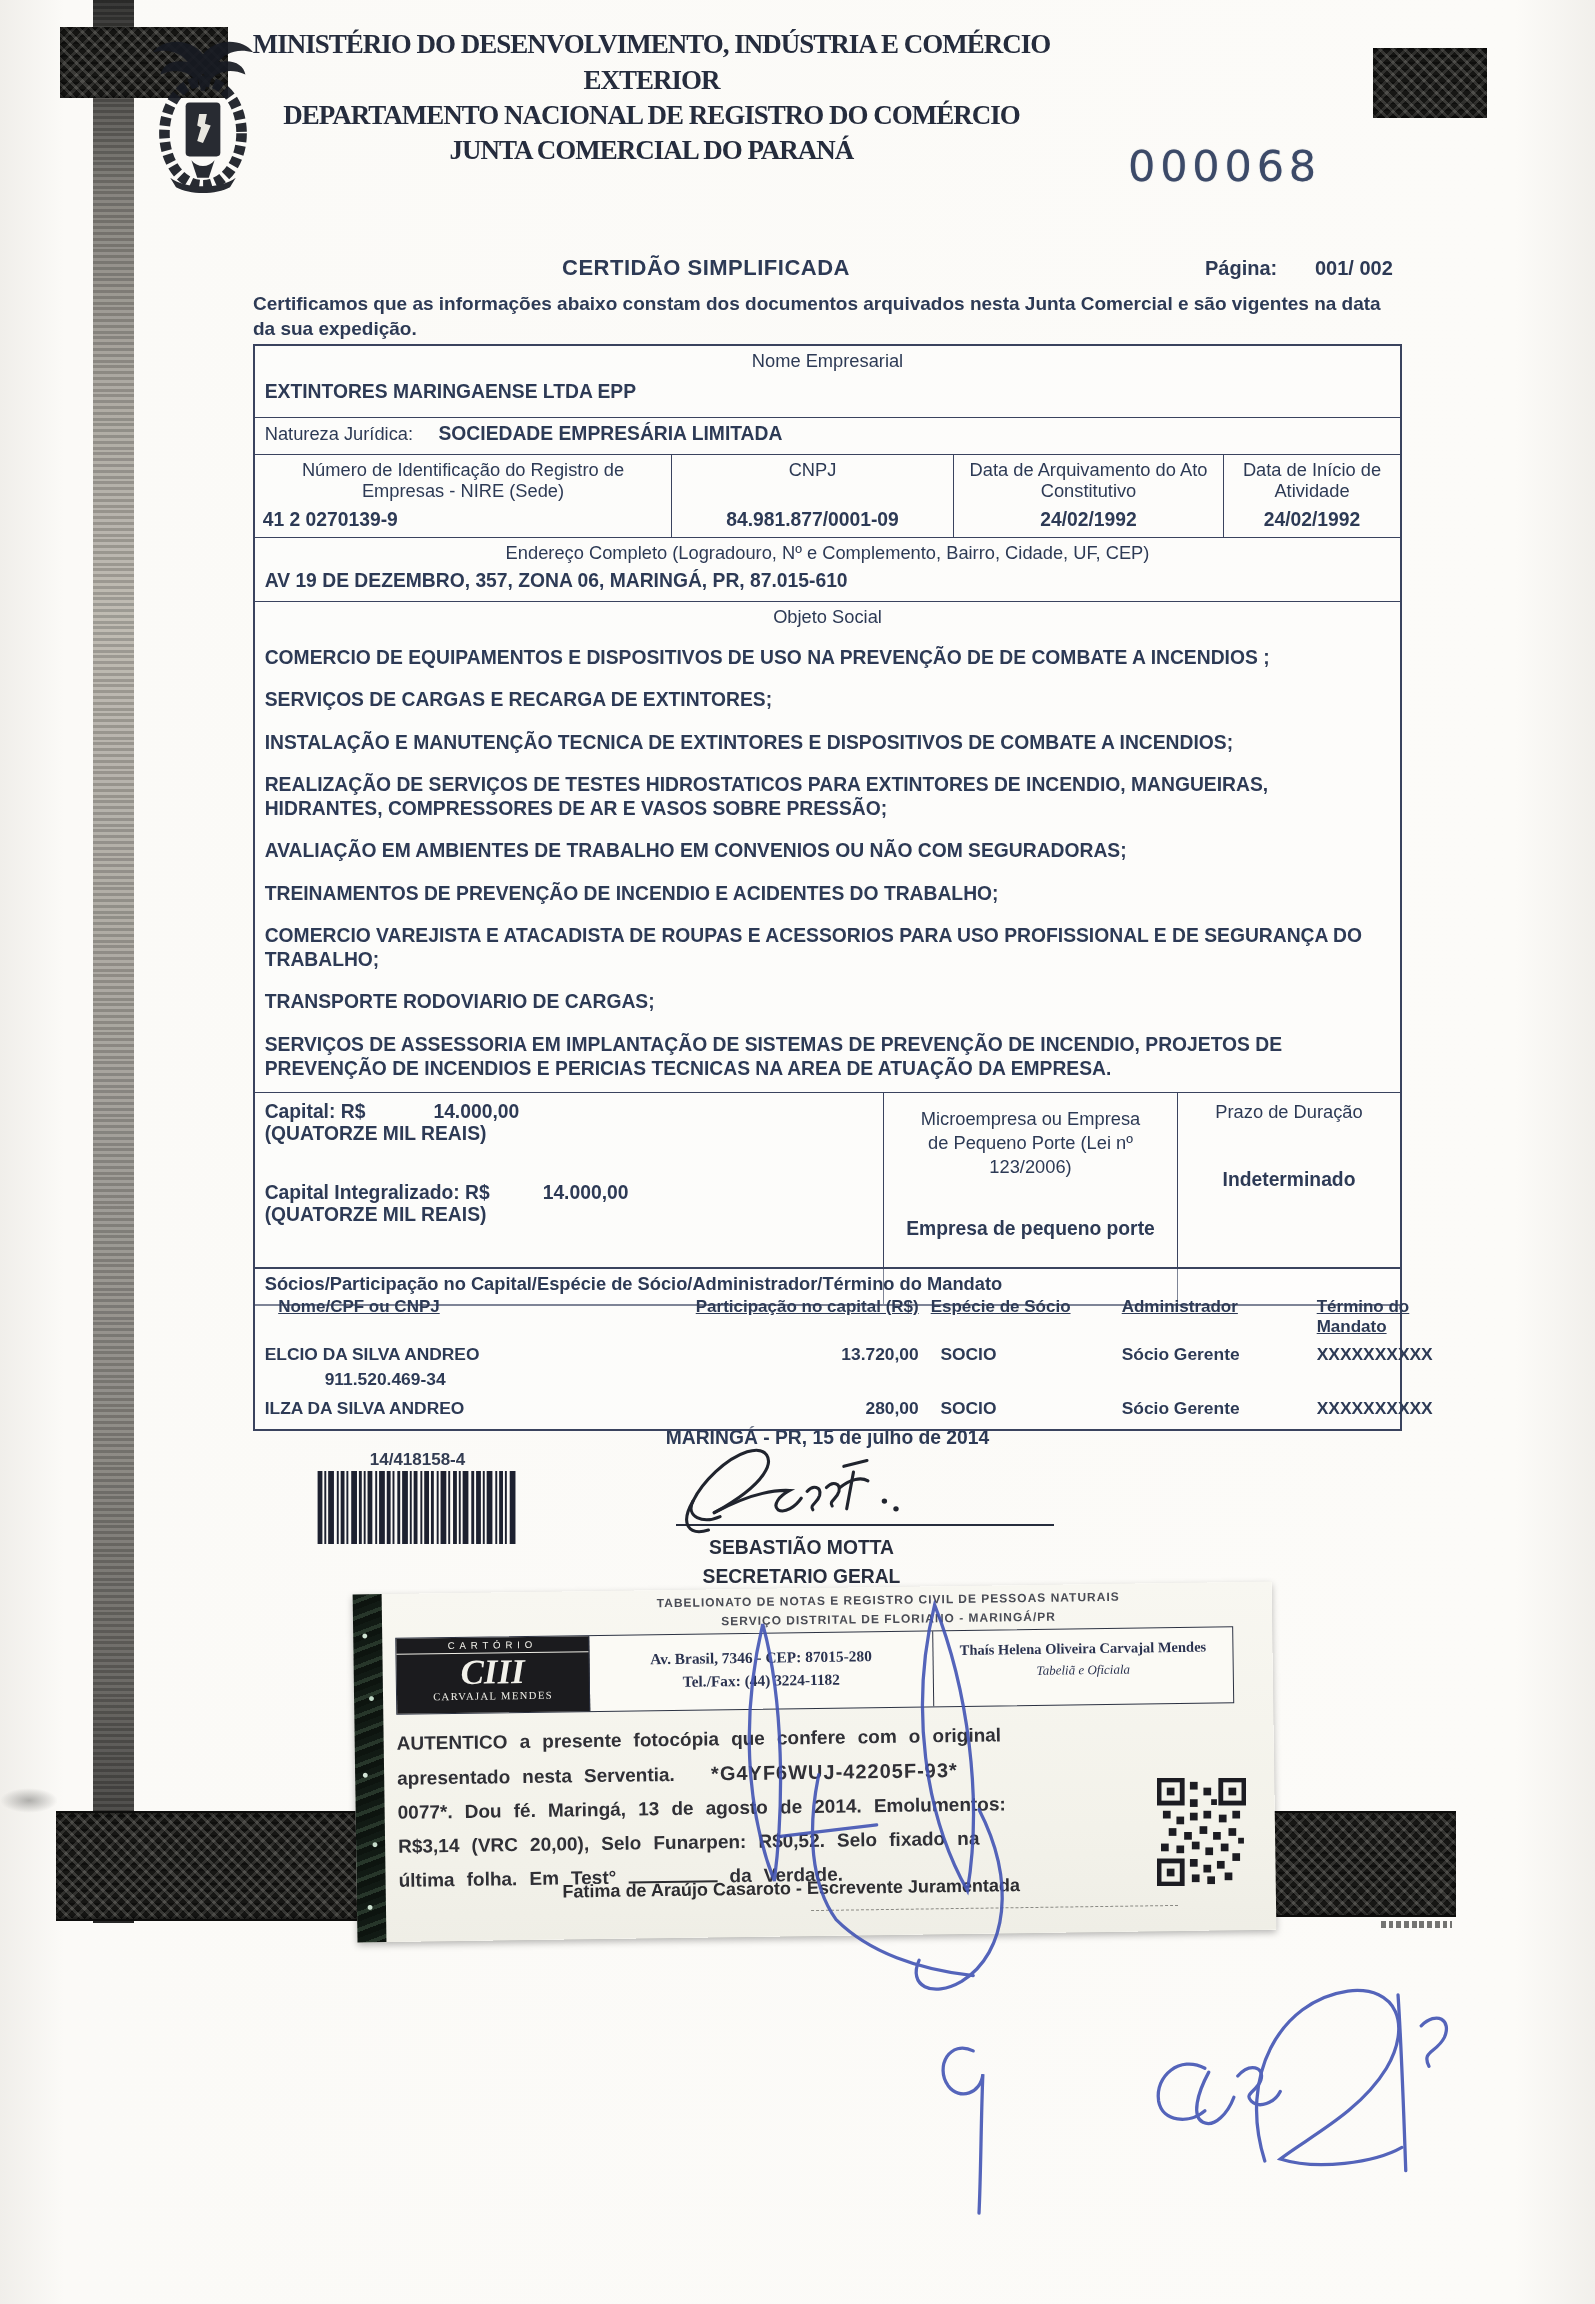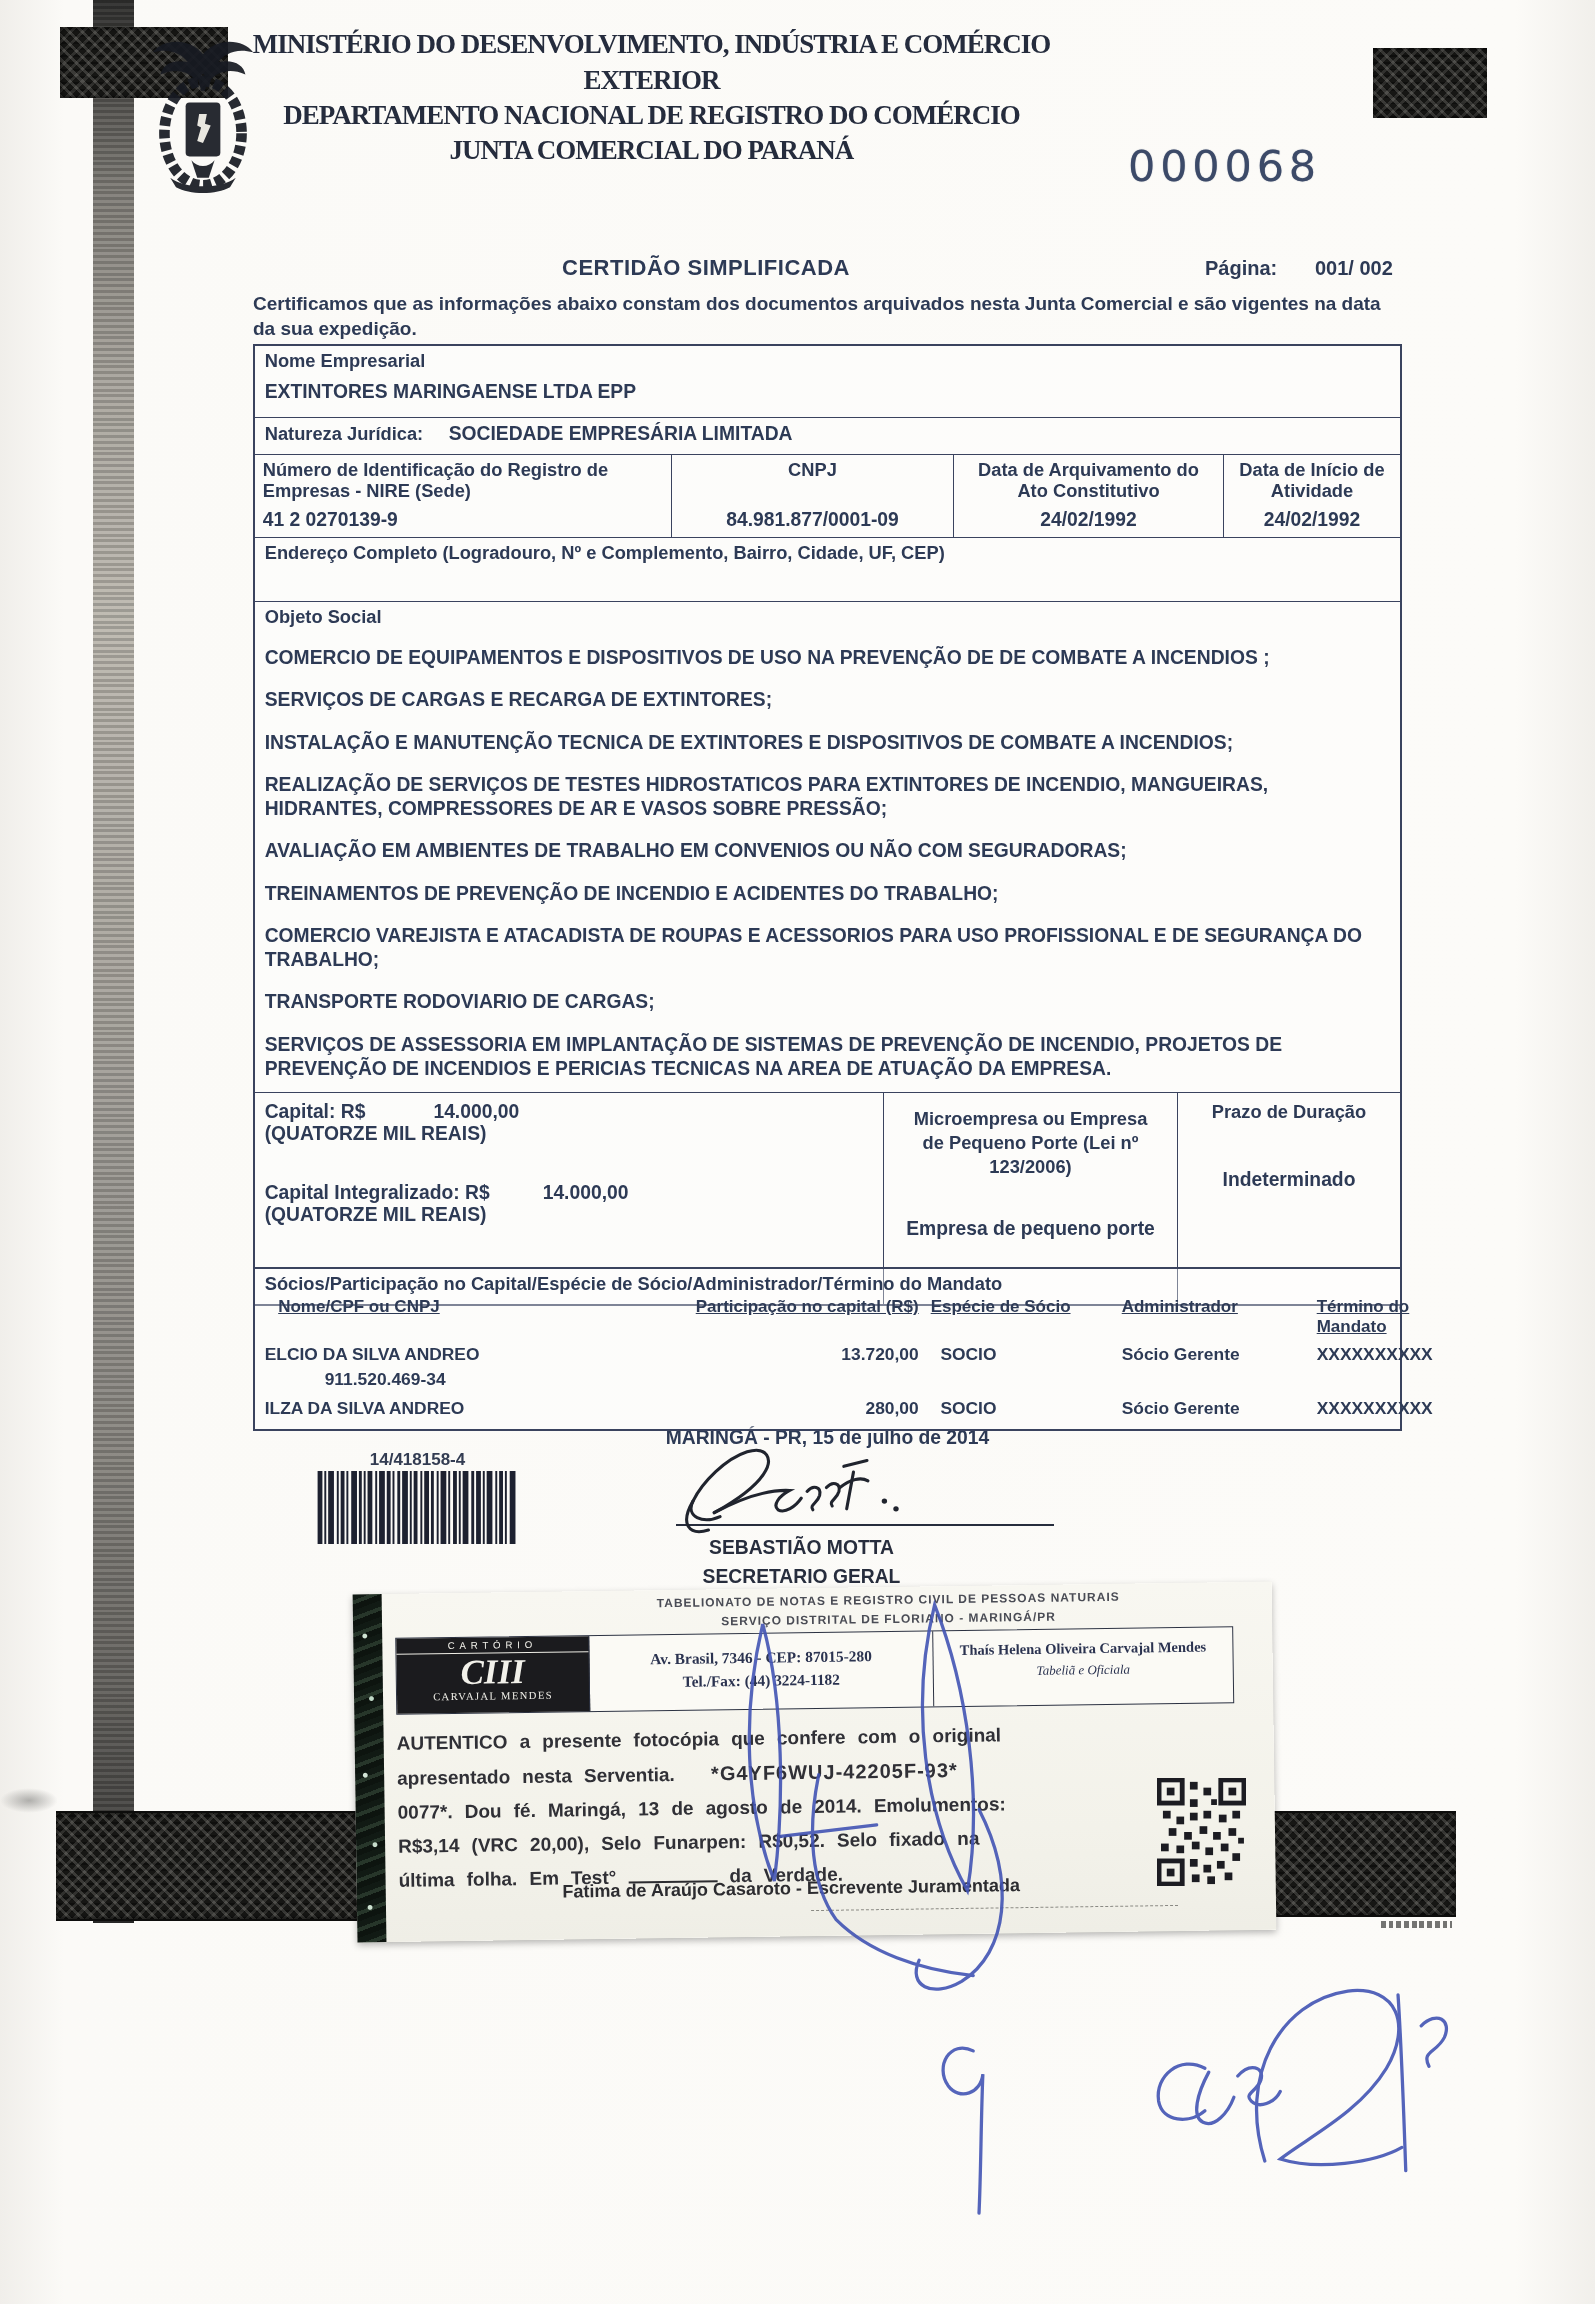--- a/index.html
+++ b/index.html
@@ -35,21 +35,21 @@
 
   .doc-title{left:562px;top:255px;font-size:22px;font-weight:bold;letter-spacing:0.5px;}
   .page-label{left:1205px;top:257px;font-size:20px;font-weight:bold;}
   .page-value{left:1315px;top:257px;font-size:20px;font-weight:bold;}
   .intro{left:253px;top:291px;width:1154px;font-size:19px;font-weight:bold;line-height:25px;}
 
   
   .maintable{left:253px;top:344px;width:1149px;border:2.9px solid #3a435e;box-sizing:border-box;z-index:2;background:rgba(255,255,255,.35);}
   .row{border-top:1.9px solid #3a435e;position:relative;box-sizing:border-box;}
   .row:first-child{border-top:none;}
-  .lab{font-size:18.3px;font-weight:bold;}
+  .lab{font-size:18.3px;font-weight:normal;text-align:center;}
   .val{font-size:19.3px;font-weight:bold;}
   .r-nome{height:71px;padding:3.9px 9.7px;}
   .r-nome .val{margin-top:8.7px;}
   .r-nat{height:37px;padding:4.8px 9.7px;}
   .r-nat .val{margin-left:21px;}
   .grid4{display:grid;grid-template-columns:416px 282px 270px auto;height:83px;}
   .grid4 .cell{border-left:1.9px solid #3a435e;padding:3.9px 7.7px;display:flex;flex-direction:column;justify-content:space-between;box-sizing:border-box;}
   .grid4 .cell:first-child{border-left:none;}
   .grid4 .c-center{text-align:center;}
   .grid4 .lab{line-height:21px;}
@@ -182,20 +182,21 @@
         <div class="lab">Data de Arquivamento do Ato Constitutivo</div>
         <div class="val">24/02/1992</div>
       </div>
       <div class="cell c-center">
         <div class="lab">Data de Início de Atividade</div>
         <div class="val">24/02/1992</div>
       </div>
     </div>
     <div class="row r-end">
       <div class="lab">Endereço Completo (Logradouro, Nº e Complemento, Bairro, Cidade, UF, CEP)</div>
+      <div class="val">AV 19 DE DEZEMBRO, 357, ZONA 06, MARINGÁ, PR, 87.015-610</div>
     </div>
     <div class="row r-obj">
       <div class="lab">Objeto Social</div>
       <div class="obj-item">COMERCIO DE EQUIPAMENTOS E DISPOSITIVOS DE USO NA PREVENÇÃO DE DE COMBATE A INCENDIOS ;</div>
       <div class="obj-item">SERVIÇOS DE CARGAS E RECARGA DE EXTINTORES;</div>
       <div class="obj-item">INSTALAÇÃO E MANUTENÇÃO TECNICA DE EXTINTORES E DISPOSITIVOS DE COMBATE A INCENDIOS;</div>
       <div class="obj-item">REALIZAÇÃO DE SERVIÇOS DE TESTES HIDROSTATICOS PARA EXTINTORES DE INCENDIO, MANGUEIRAS, HIDRANTES, COMPRESSORES DE AR E VASOS SOBRE PRESSÃO;</div>
       <div class="obj-item">AVALIAÇÃO EM AMBIENTES DE TRABALHO EM CONVENIOS OU NÃO COM SEGURADORAS;</div>
       <div class="obj-item">TREINAMENTOS DE PREVENÇÃO DE INCENDIO E ACIDENTES DO TRABALHO;</div>
       <div class="obj-item">COMERCIO VAREJISTA E ATACADISTA DE ROUPAS E ACESSORIOS PARA USO PROFISSIONAL E DE SEGURANÇA DO TRABALHO;</div>

